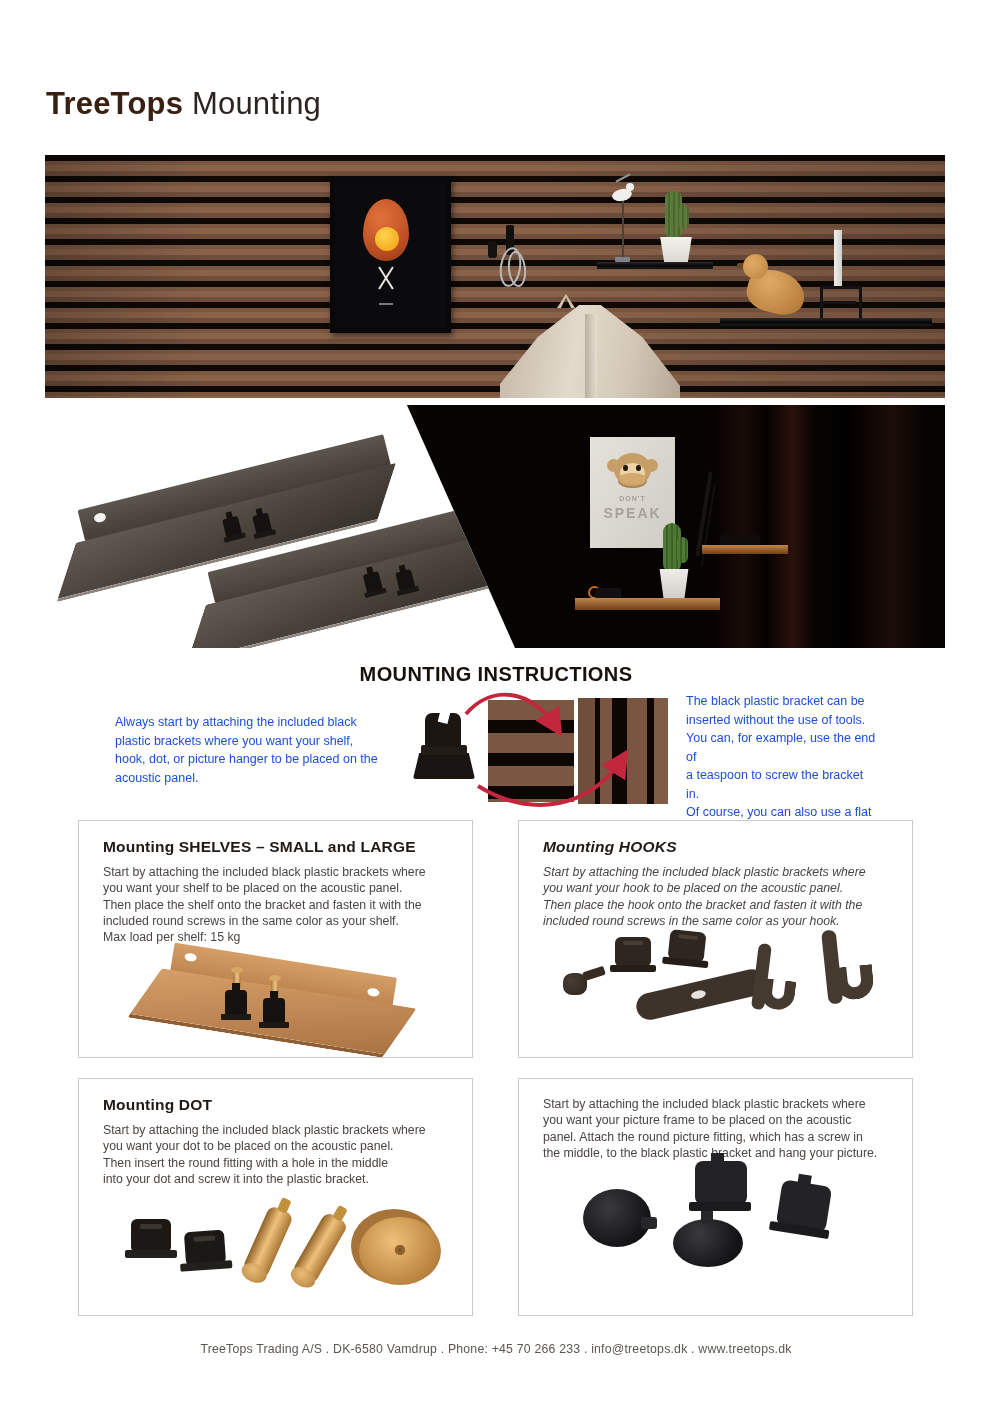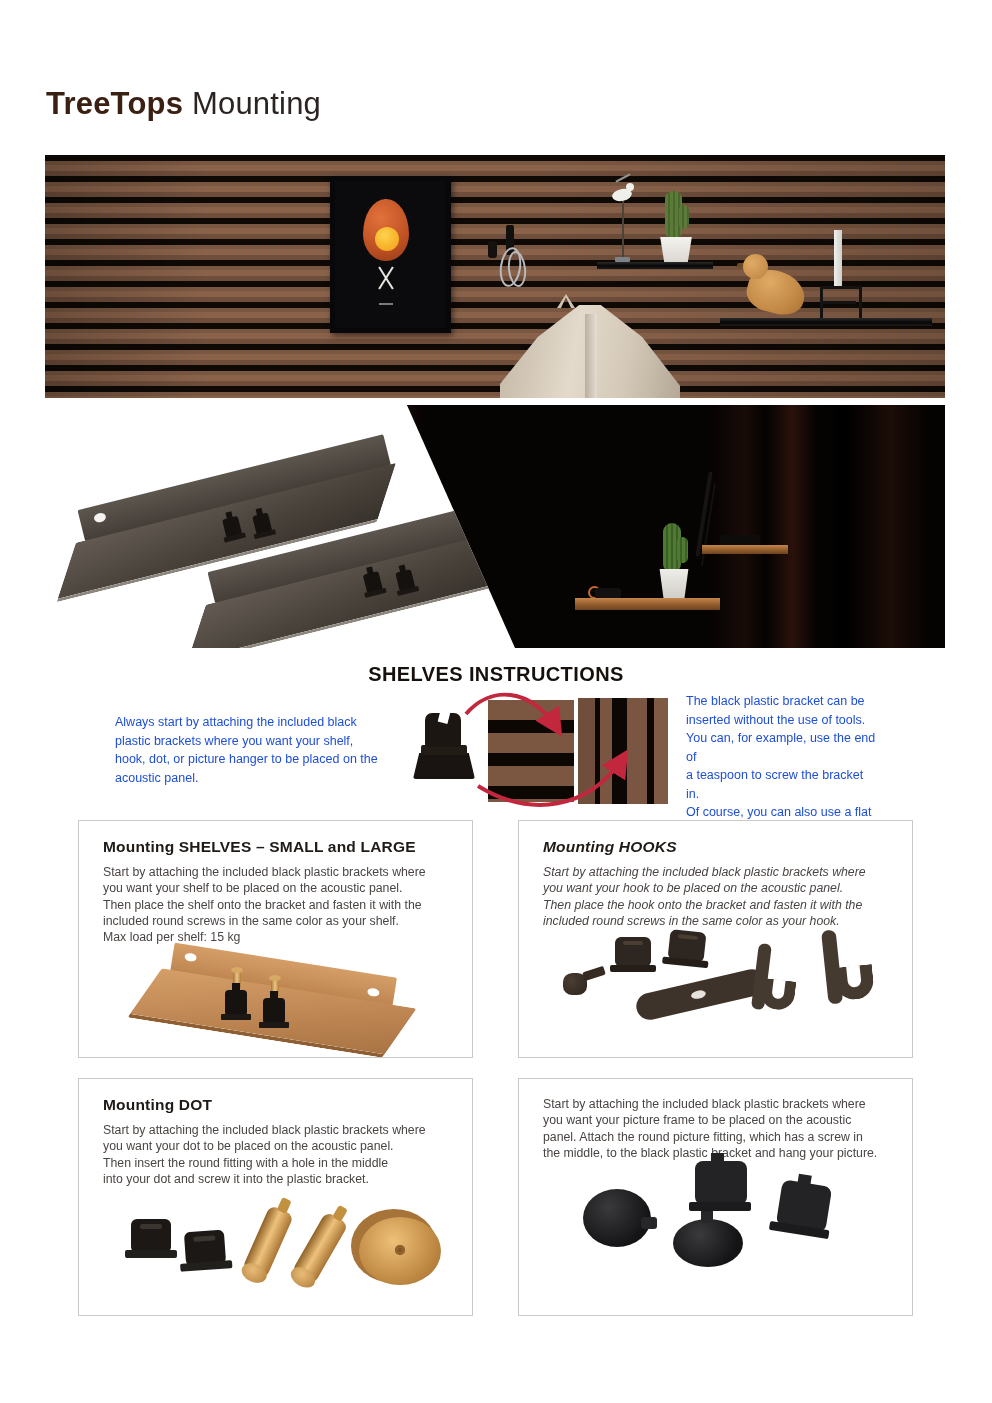--- a/index.html
+++ b/index.html
@@ -227,20 +227,31 @@
     <div class="abs shelf-line shelf1"></div>
     <div class="abs duck-beak"></div>
     <div class="abs duck-body"></div>
     <div class="abs duck-head"></div>
     <div class="abs candle"></div>
     <div class="abs kubus"></div>
     <div class="abs shelf-line shelf2"></div>
   </div>
 
   <div class="abs photo2">
+    <div class="abs poster-monkey">
+      <div class="abs mk-ear1"></div>
+      <div class="abs mk-ear2"></div>
+      <div class="abs mk-head"></div>
+      <div class="abs mk-face"></div>
+      <div class="abs mk-eye1"></div>
+      <div class="abs mk-eye2"></div>
+      <div class="abs mk-hands"></div>
+      <div class="abs mk-dont">DON'T</div>
+      <div class="abs mk-speak">SPEAK</div>
+    </div>
     <div class="abs plant-dark"></div>
     <div class="abs cshelf-hi-item"></div>
     <div class="abs cshelf cshelf-hi"></div>
     <div class="abs keyring"></div>
     <div class="abs keys"></div>
     <div class="abs cactus2"></div>
     <div class="abs cactus2-arm"></div>
     <div class="abs pot-white2"></div>
     <div class="abs cshelf cshelf-lo"></div>
   </div>
@@ -257,21 +268,21 @@
     <div class="munit" style="left:168px;top:128px;">
       <div class="m-back">
         <div class="m-hole m-hole2"></div>
       </div>
       <div class="m-base"></div>
       <div class="pbk" style="left:150px;top:40px;"></div>
       <div class="pbk" style="left:182px;top:46px;"></div>
     </div>
   </div>
 
-  <div class="abs mi-head">SHELVES INSTRUCTIONS</div>
+  <div class="abs mi-head">MOUNTING INSTRUCTIONS</div>
   <div class="abs mi-text mi-left">Always start by attaching the included black
 plastic brackets where you want your shelf,
 hook, dot, or picture hanger to be placed on the
 acoustic panel.</div>
   <div class="abs mi-text mi-right">The black plastic bracket can be
 inserted without the use of tools.
 You can, for example, use the end of
 a teaspoon to screw the bracket in.
 Of course, you can also use a flat
 screwdriver or another flat tool.</div>
@@ -362,14 +373,15 @@
     <div class="fig">
       <div class="pfit" style="left:40px;top:28px;width:68px;height:58px;"></div>
       <div class="ppeg" style="left:98px;top:56px;width:16px;height:12px;"></div>
       <div class="pfit" style="left:130px;top:58px;width:70px;height:48px;"></div>
       <div class="ppeg" style="left:158px;top:44px;width:12px;height:18px;"></div>
       <div class="pblock" style="left:152px;top:0px;width:52px;height:44px;"></div>
       <div class="pblock" style="left:236px;top:22px;width:50px;height:46px;transform:rotate(9deg);"></div>
     </div>
   </div>
 
+  <div class="abs footer">TreeTops Trading A/S   .   DK-6580 Vamdrup   .   Phone: +45 70 266 233   .   info@treetops.dk   .   www.treetops.dk</div>
 
 </div>
 
 </body></html>

